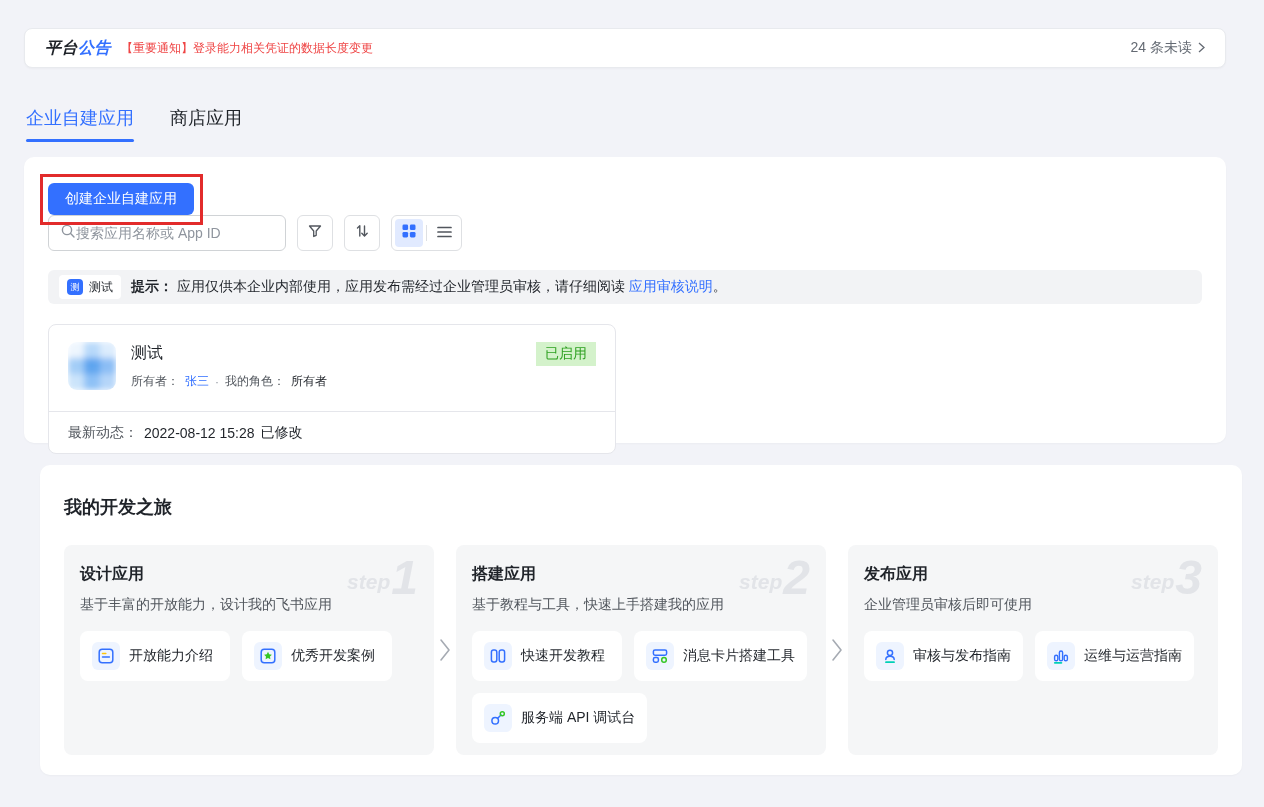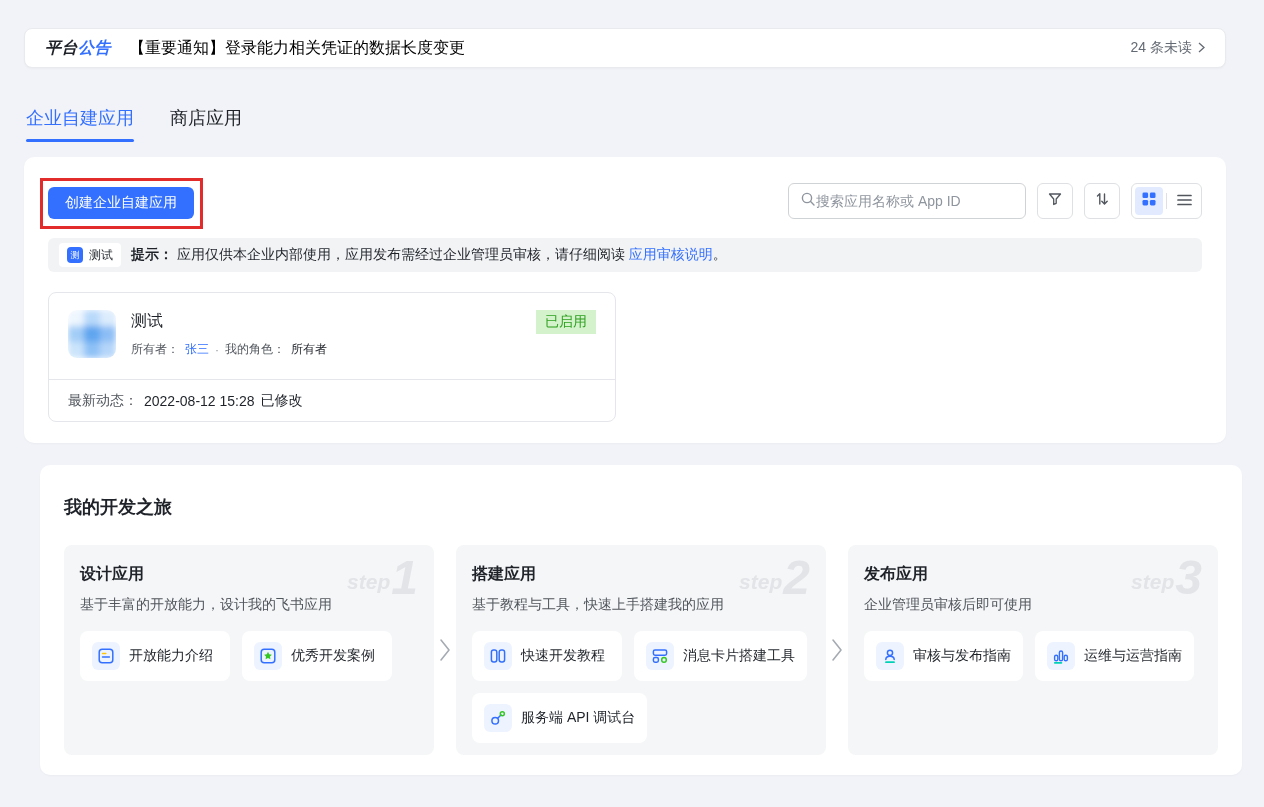--- a/index.html
+++ b/index.html
@@ -16,39 +16,39 @@
   
   .announcement {
     position:absolute; left:24px; top:28px; width:1202px; height:40px;
     background:#fff; border:1px solid #e8eaee; border-radius:8px;
     display:flex; align-items:center; padding:0 20px;
     box-shadow:0 1px 2px rgba(31,35,41,.03);
   }
   .brand { font-size:16px; font-weight:700; font-style:italic; letter-spacing:.5px; white-space:nowrap; }
   .brand .b-dark { color:#1f2329; }
   .brand .b-accent { color:#3370ff; }
-  .ann-message { margin-left:18px; font-size:16px; color:#000000; flex:1; }
+  .ann-message { margin-left:10px; font-size:12px; color:#ef4444; flex:1; }
   .ann-unread { display:flex; align-items:center; gap:6px; font-size:14px; color:#646a73; cursor:pointer; }
 
   
   .tabs { position:absolute; left:26px; top:106px; display:flex; gap:36px; }
   .tab { font-size:18px; color:#1f2329; padding-bottom:12px; cursor:pointer; position:relative; }
   .tab.active { color:#3370ff; }
   .tab.active::after {
     content:""; position:absolute; left:0; right:0; bottom:0; height:3px;
     background:#3370ff; border-radius:2px;
   }
 
   
   .apps-panel {
     position:absolute; left:24px; top:157px; width:1202px; height:286px;
     background:#fff; border-radius:10px; padding:26px 24px;
     box-shadow:0 1px 2px rgba(31,35,41,.03);
   }
-  .toolbar { display:flex; justify-content:space-between; align-items:flex-end; }
+  .toolbar { display:flex; justify-content:space-between; align-items:flex-start;flex-direction:column; }
   .create-wrap { position:relative; }
   .create-btn {
     height:32px; padding:0 17px; background:#3370ff; color:#fff;
     border:none; border-radius:6px; font-size:14px; cursor:pointer;
     font-family:inherit;
   }
   .annotation-box {
     position:absolute; left:-8px; top:-9px; right:-9px; bottom:-10px;
     border:3px solid #e22b2b; pointer-events:none;
   }

